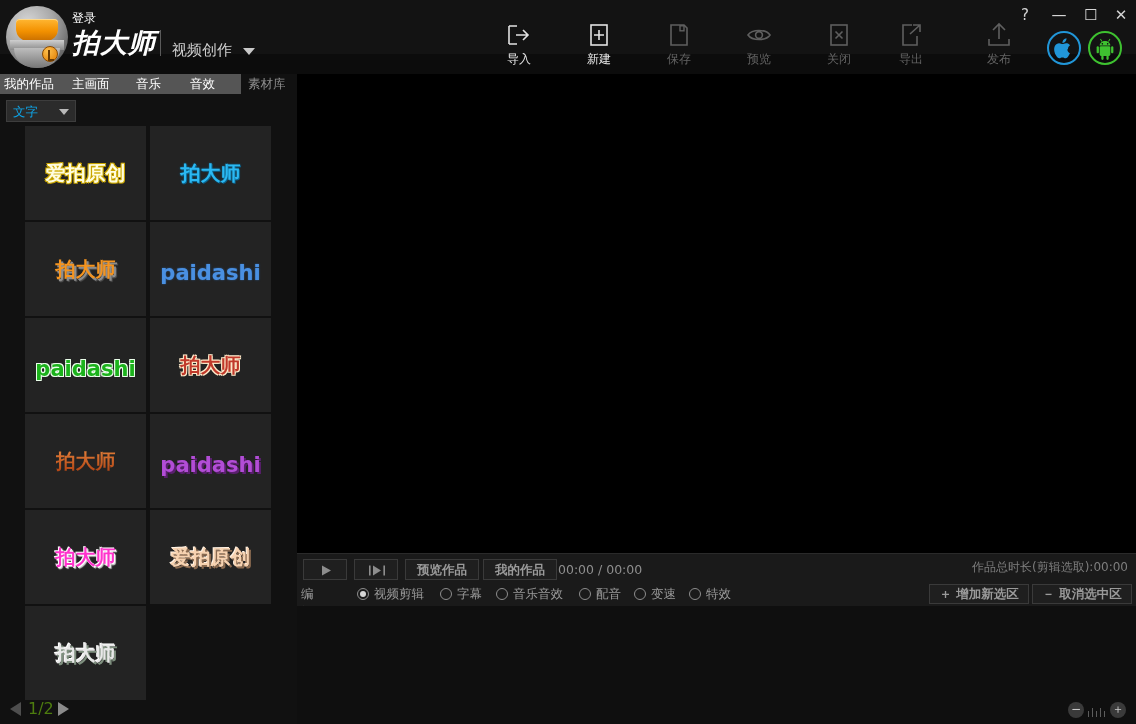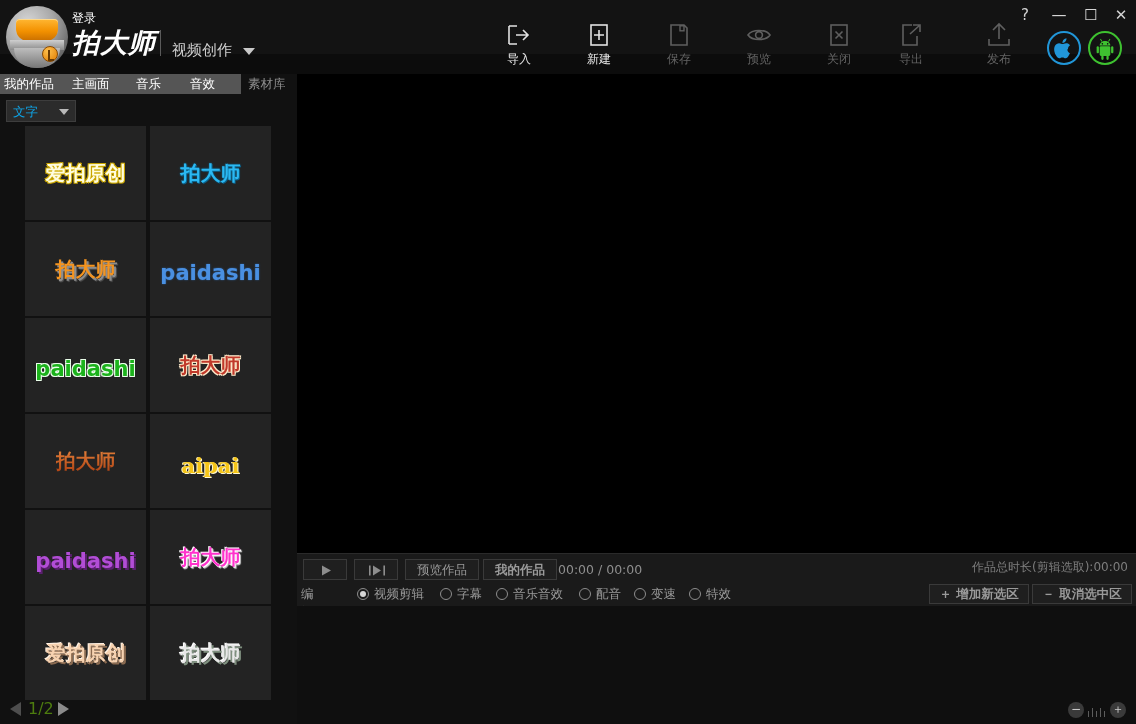--- a/index.html
+++ b/index.html
@@ -241,23 +241,20 @@
         <div class="cell">
           <span class="tt lat" style="color:#1bb21b;text-shadow:1px 1px 0 #eaffea,-1px -1px 0 #eaffea,1px -1px 0 #eaffea,-1px 1px 0 #eaffea;">paidashi</span>
         </div>
         <div class="cell">
           <span class="tt" style="color:#c0392b;text-shadow:1px 1px 0 #ffeccc,-1px -1px 0 #ffeccc,1px -1px 0 #ffeccc,-1px 1px 0 #ffeccc;">拍大师</span>
         </div>
         <div class="cell">
           <span class="tt" style="color:#c4591a;background:linear-gradient(180deg,#e8843c,#a83c10);-webkit-background-clip:text;background-clip:text;-webkit-text-fill-color:transparent;text-shadow:none;">拍大师</span>
         </div>
         <div class="cell">
-          <span class="tt lat" style="color:#f5c518;font-family:'DejaVu Serif','Liberation Serif',serif;text-shadow:1px 1px 0 #fff8d0,-1px 0 0 #fff8d0;">aipai</span>
-        </div>
-        <div class="cell">
           <span class="tt lat" style="color:#b24dd6;text-shadow:2px 2px 0 #5a1f6e;">paidashi</span>
         </div>
         <div class="cell">
           <span class="tt" style="color:#ff33cc;text-shadow:1px 1px 0 #ffffff,-1px -1px 0 #ffffff,2px 2px 1px #d0d0d0;">拍大师</span>
         </div>
         <div class="cell">
           <span class="tt" style="color:#f7d2b0;text-shadow:2px 2px 0 #8a6a50,-1px -1px 0 #fff2e4;">爱拍原创</span>
         </div>
         <div class="cell">
           <span class="tt" style="color:#e8e8e8;text-shadow:2px 2px 0 #7e8f7e,-1px -1px 0 #ffffff;">拍大师</span>
@@ -280,21 +277,21 @@
           <polygon points="18,5.5 18,15.5 27,10.5" fill="#8d8d8d"></polygon>
         </svg>
     </div>
     <div class="cbtn" style="left:57px;top:5px;width:44px;height:21px;">
       <svg viewBox="0 0 44 21" width="44" height="21">
         <rect x="14" y="5.5" width="1.6" height="10" fill="#8d8d8d"></rect>
         <polygon points="18,5.5 18,15.5 26,10.5" fill="#8d8d8d"></polygon>
         <rect x="28.4" y="5.5" width="1.6" height="10" fill="#8d8d8d"></rect>
       </svg>
     </div>
-    <div class="cbtn" style="left:108px;top:5px;width:74px;height:21px;line-height:19px;font-weight:normal;">预览作品</div>
+    <div class="cbtn" style="left:108px;top:5px;width:74px;height:21px;line-height:19px;font-weight:bold;">预览作品</div>
     <div class="cbtn" style="left:186px;top:5px;width:74px;height:21px;line-height:19px;font-weight:bold;">我的作品</div>
 
     <div id="tcode">00:00 / 00:00</div>
     <div id="totaldur">作品总时长(剪辑选取):00:00</div>
 
     <div id="viewrow">
       <span class="vlab">编辑视图:</span>
     <div class="radio sel" style="left: 56px; width: 87px;">
           <span class="dot"></span>
           <span class="rl">视频剪辑</span>

